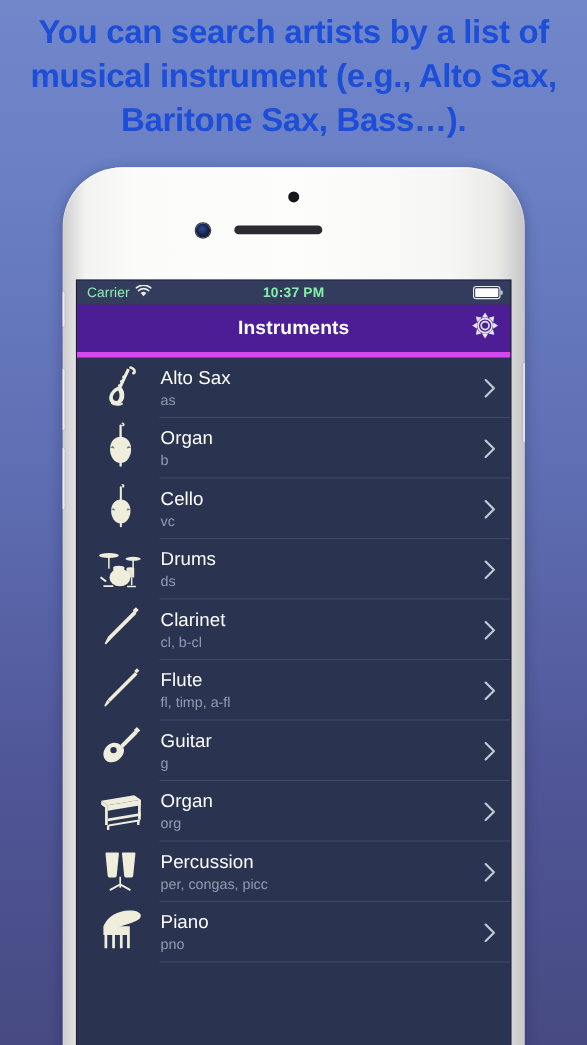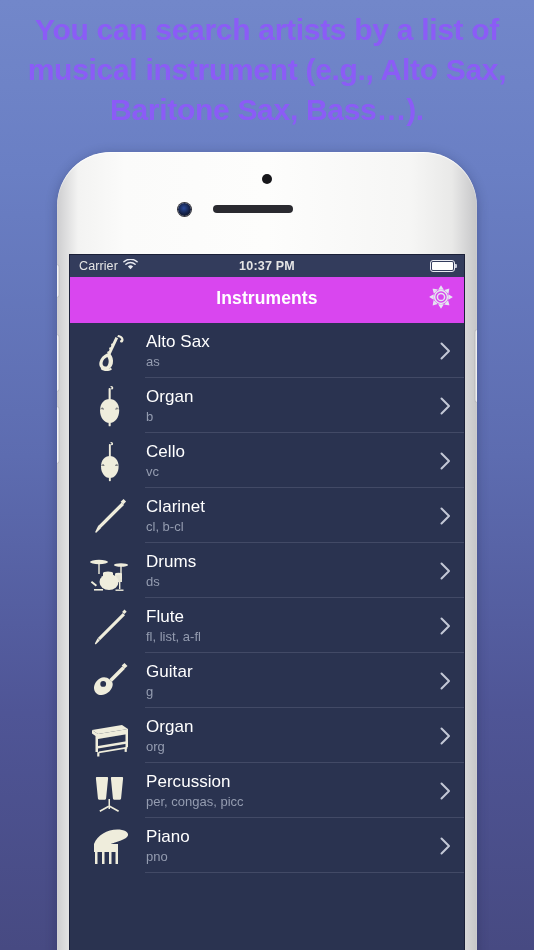--- a/index.html
+++ b/index.html
@@ -15,21 +15,21 @@
     position: relative;
   }
 
   
   .headline {
     position: absolute;
     top: 10px;
     left: 0;
     width: 534px;
     text-align: center;
-    color: #8b5cf6;
+    color: #1d4ed8;
     font-size: 30px;
     font-weight: bold;
     line-height: 40px;
     letter-spacing: -0.3px;
     padding: 0 6px;
     box-sizing: border-box;
   }
 
   
   .phone {
@@ -107,21 +107,21 @@
   }
 
   
   .status-bar {
     height: 22px;
     background: #333c5c;
     display: flex;
     align-items: center;
     padding: 0 9px;
     box-sizing: border-box;
-    color: #e5e5e5;
+    color: #86efac;
     font-size: 12px;
     position: relative;
   }
   .status-left { display: flex; align-items: center; gap: 5px; }
   .carrier-label { font-size: 12.5px; letter-spacing: 0.1px; }
   .wifi-icon { display: block; }
   .status-time {
     position: absolute;
     left: 0; right: 0;
     text-align: center;
@@ -156,26 +156,26 @@
     top: 3.2px;
     width: 2px;
     height: 4px;
     background: #c6cad8;
     border-radius: 0 1px 1px 0;
   }
 
   
   .nav-bar {
     height: 43px;
-    background: #d946ef;
+    background: #4c1d95;
     display: flex;
     align-items: center;
     justify-content: center;
     position: relative;
-    border-bottom: 3px solid #d946ef;
+    border-bottom: 5px solid #d946ef;
   }
   .nav-title {
     color: #ffffff;
     font-size: 17.5px;
     font-weight: bold;
     letter-spacing: 0.1px;
   }
   .gear-button {
     position: absolute;
     right: 9px;
@@ -191,21 +191,20 @@
 
   
   .list {
     height: 677px;
     overflow: hidden;
     background: #2a3350;
   }
   .row {
     height: 55px;
     display: flex;
-    align-items: center;
     padding: 0 10px 0 8px;
     box-sizing: border-box;
     position: relative;
     cursor: pointer;
   }
   .row::after {
     content: "";
     position: absolute;
     left: 75px;
     right: 0;
@@ -371,41 +370,20 @@
             </g>
             <g stroke="#2a3350" stroke-width="0.85" opacity="0.55">
               <path d="M13.4 26.5 q2.7 -2.2 2.7 0.5"></path>
               <path d="M30.2 26.5 q-2.7 -2.2 -2.7 0.5"></path>
             </g>
           </svg>
         </div>
         <div class="row-texts">
           <div class="row-title">Cello</div>
           <div class="row-sub">vc</div>
-        </div>
-        <div class="chevron">
-          <svg width="11" height="18" viewBox="0 0 11 18">
-              <path d="M1.5 1.5 L9 9 L1.5 16.5" stroke="#c3c8d6" stroke-width="2" fill="none" stroke-linecap="round" stroke-linejoin="round"></path>
-            </svg>
-        </div>
-      </div>
-
-      <div class="row">
-        <div class="row-icon">
-          <svg width="44" height="44" viewBox="0 0 44 44">
-            <g fill="#efeddc">
-              <path d="M35.5 5 l2.6 2.6 l-2.8 2.8 l-2.6 -2.6 Z"></path>
-              <path d="M33.6 8.5 l2.4 2.4 l-23.4 23.4 l-2.4 -2.4 Z"></path>
-              <path d="M10.3 31.6 l2.6 2.6 l-4.4 4.4 c-0.6 0.6 -1.6 -0.4 -1.1 -1.1 Z"></path>
-            </g>
-          </svg>
-        </div>
-        <div class="row-texts">
-          <div class="row-title">Clarinet</div>
-          <div class="row-sub">cl, b-cl</div>
         </div>
         <div class="chevron">
           <svg width="11" height="18" viewBox="0 0 11 18">
               <path d="M1.5 1.5 L9 9 L1.5 16.5" stroke="#c3c8d6" stroke-width="2" fill="none" stroke-linecap="round" stroke-linejoin="round"></path>
             </svg>
         </div>
       </div>
 
       <div class="row">
         <div class="row-icon">
@@ -435,29 +413,50 @@
           <svg width="11" height="18" viewBox="0 0 11 18">
               <path d="M1.5 1.5 L9 9 L1.5 16.5" stroke="#c3c8d6" stroke-width="2" fill="none" stroke-linecap="round" stroke-linejoin="round"></path>
             </svg>
         </div>
       </div>
 
       <div class="row">
         <div class="row-icon">
           <svg width="44" height="44" viewBox="0 0 44 44">
             <g fill="#efeddc">
+              <path d="M35.5 5 l2.6 2.6 l-2.8 2.8 l-2.6 -2.6 Z"></path>
+              <path d="M33.6 8.5 l2.4 2.4 l-23.4 23.4 l-2.4 -2.4 Z"></path>
+              <path d="M10.3 31.6 l2.6 2.6 l-4.4 4.4 c-0.6 0.6 -1.6 -0.4 -1.1 -1.1 Z"></path>
+            </g>
+          </svg>
+        </div>
+        <div class="row-texts">
+          <div class="row-title">Clarinet</div>
+          <div class="row-sub">cl, b-cl</div>
+        </div>
+        <div class="chevron">
+          <svg width="11" height="18" viewBox="0 0 11 18">
+              <path d="M1.5 1.5 L9 9 L1.5 16.5" stroke="#c3c8d6" stroke-width="2" fill="none" stroke-linecap="round" stroke-linejoin="round"></path>
+            </svg>
+        </div>
+      </div>
+
+      <div class="row">
+        <div class="row-icon">
+          <svg width="44" height="44" viewBox="0 0 44 44">
+            <g fill="#efeddc">
               <path d="M36.5 5.5 l2.2 2.2 l-2.4 2.4 l-2.2 -2.2 Z"></path>
               <path d="M34.8 9 l2.2 2.2 l-25 25 l-2.2 -2.2 Z"></path>
               <path d="M9.6 34.2 l2.2 2.2 l-3.6 3.6 c-0.7 0.7 -1.7 -0.3 -1.1 -1.1 Z"></path>
             </g>
           </svg>
         </div>
         <div class="row-texts">
           <div class="row-title">Flute</div>
-          <div class="row-sub">fl, list, a-fl</div>
+          <div class="row-sub">fl, timp, a-fl</div>
         </div>
         <div class="chevron">
           <svg width="11" height="18" viewBox="0 0 11 18">
               <path d="M1.5 1.5 L9 9 L1.5 16.5" stroke="#c3c8d6" stroke-width="2" fill="none" stroke-linecap="round" stroke-linejoin="round"></path>
             </svg>
         </div>
       </div>
 
       <div class="row">
         <div class="row-icon">

